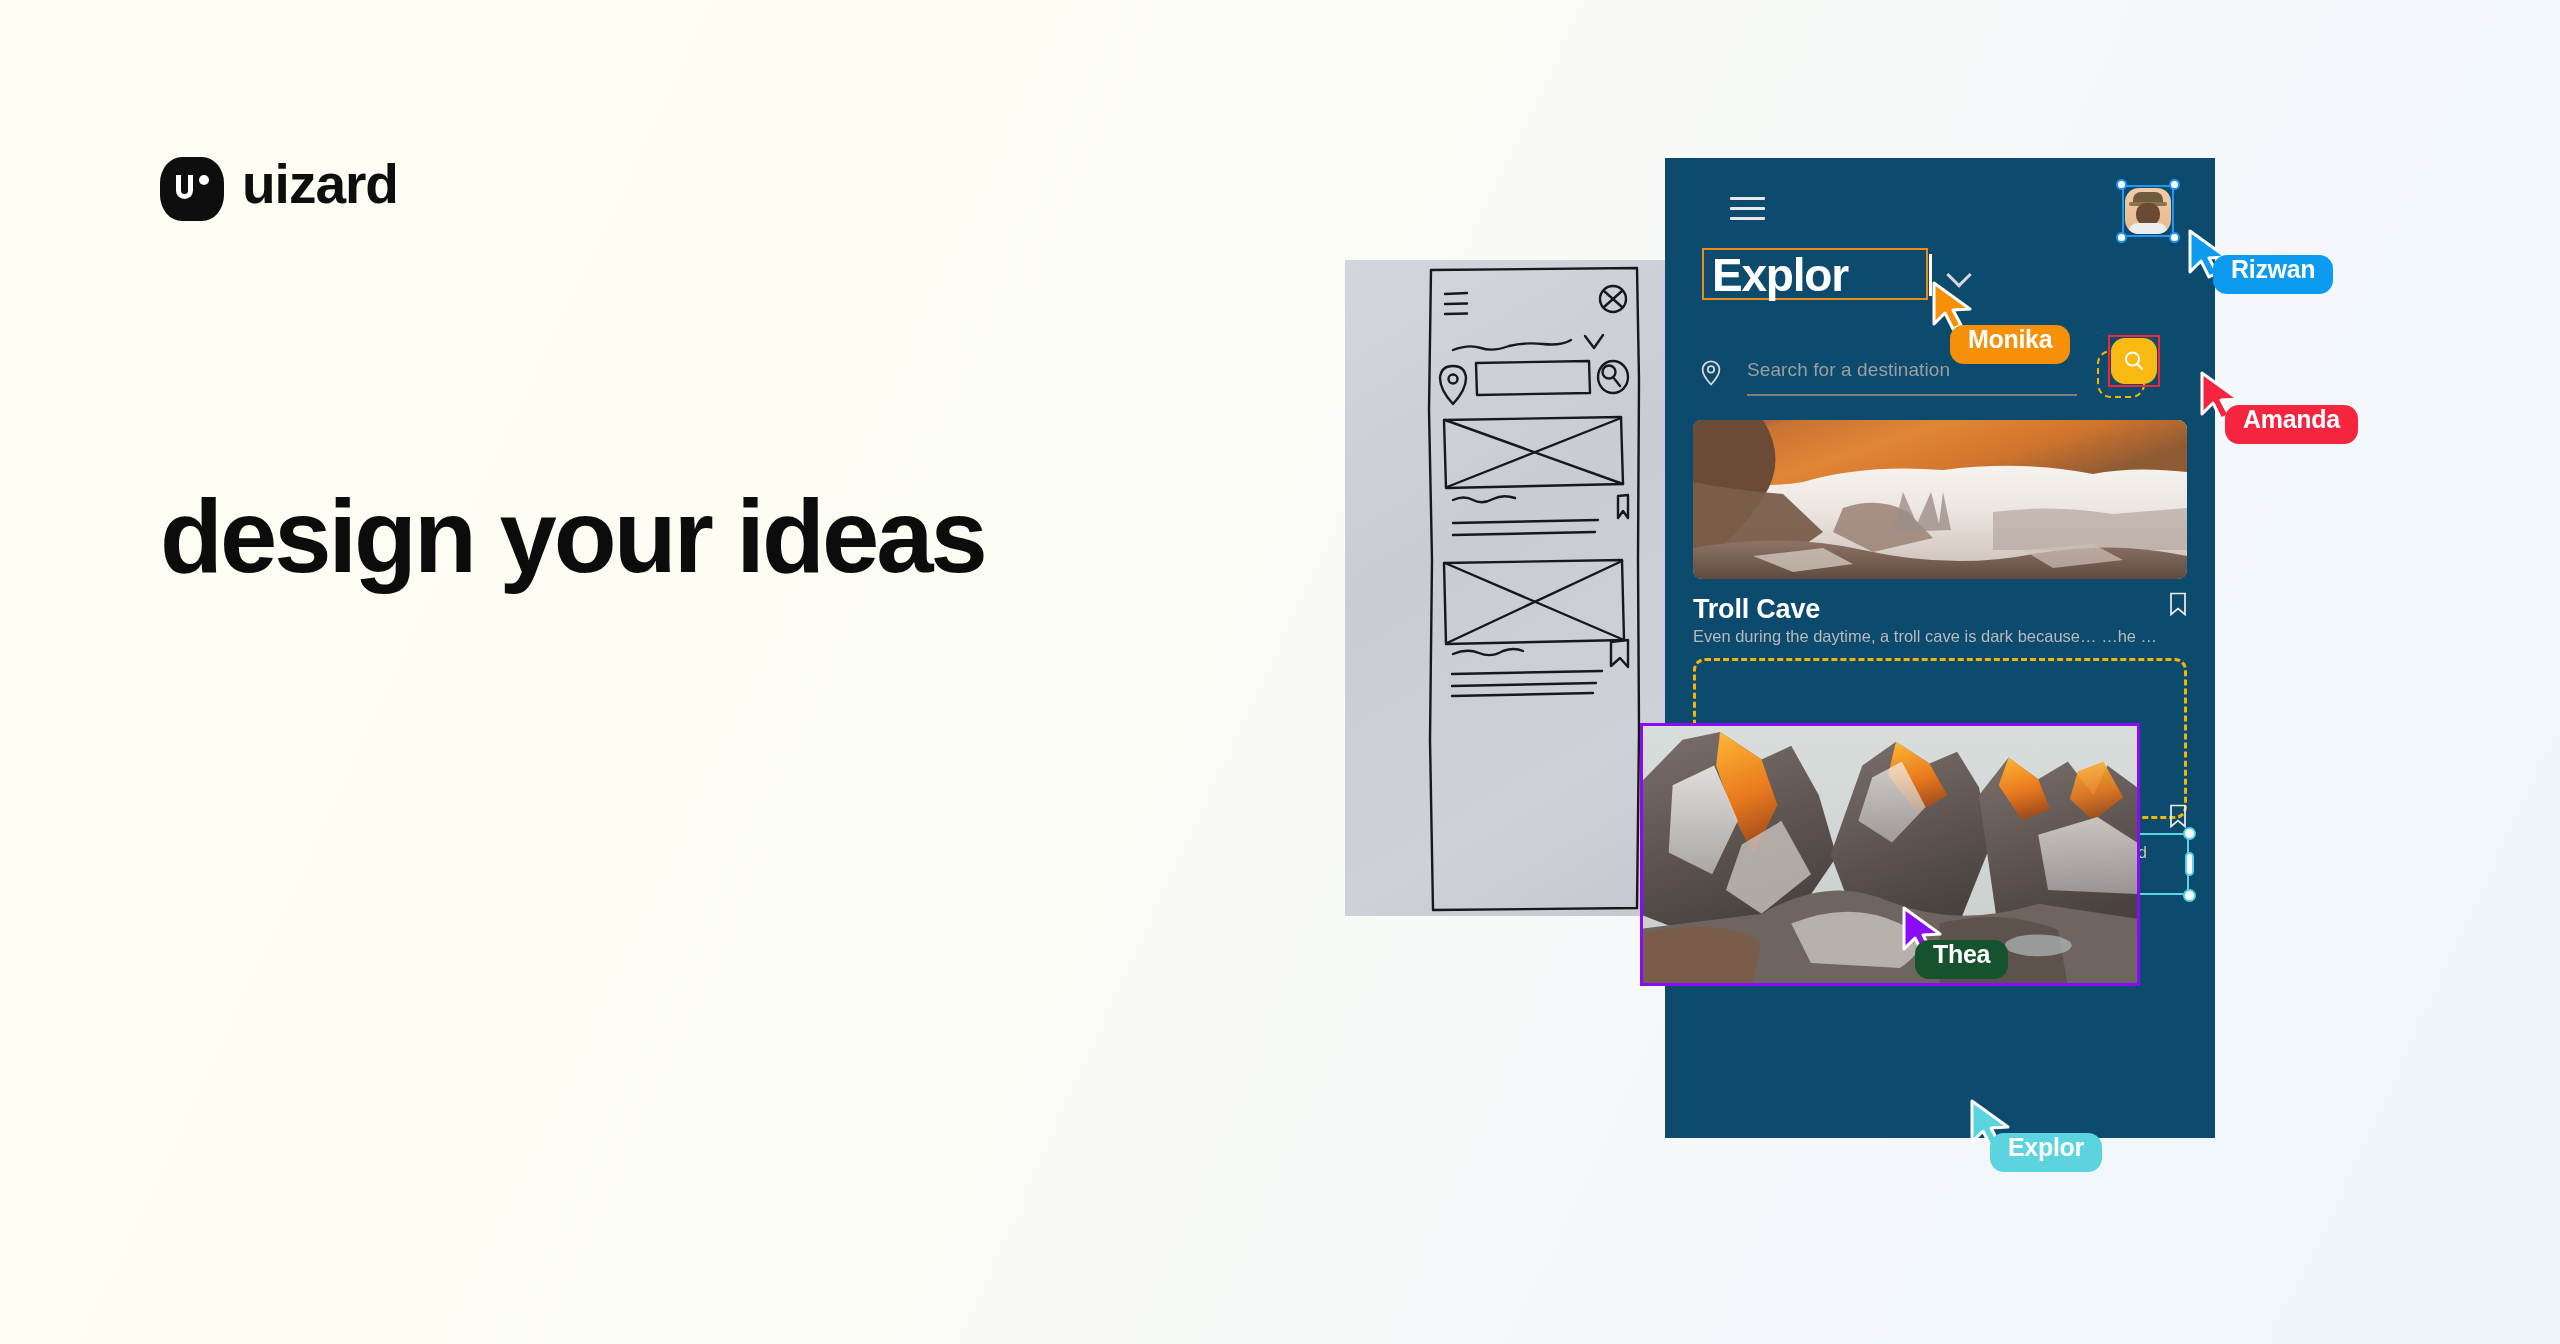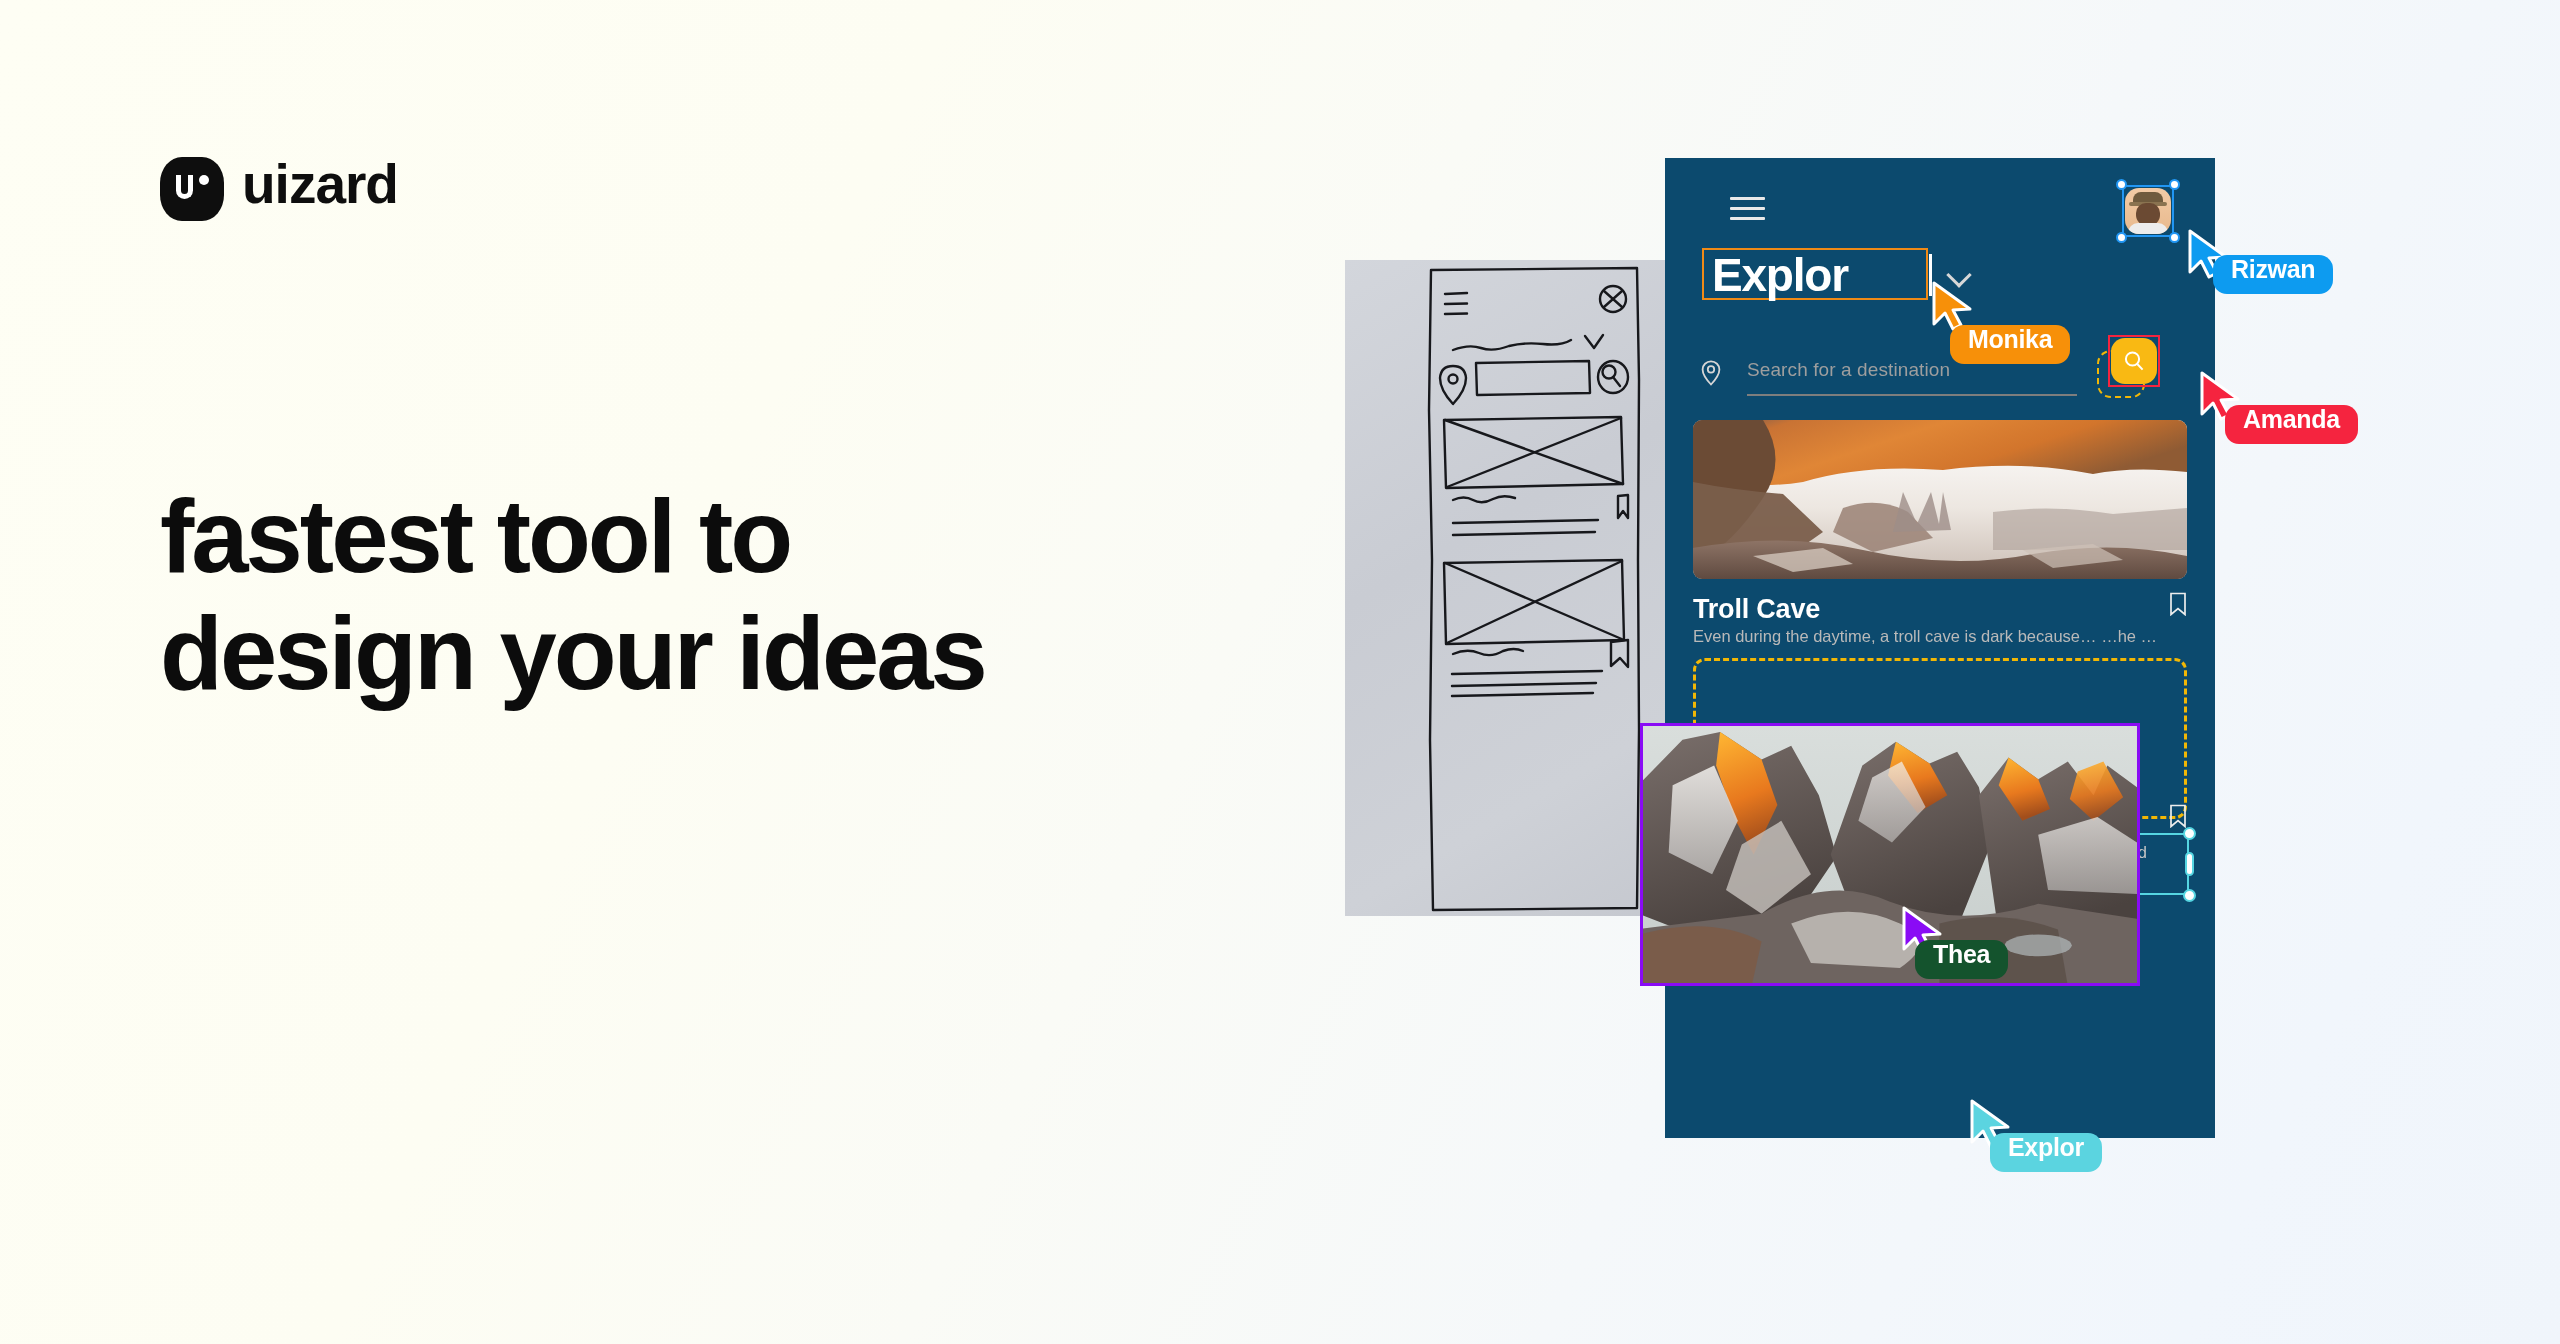--- a/index.html
+++ b/index.html
@@ -159,21 +159,20 @@
 
 <div id="logo">
   <div id="logo-mark">
     <span class="u"></span>
     <span class="dot"></span>
   </div>
   <div id="logo-word">uizard</div>
 </div>
 
 <h1 id="headline">
-  <span class="ln">fastest tool to</span>
   <span class="ln">design your ideas</span>
 </h1>
 
 <div id="paper">
   <svg width="362" height="656" viewBox="0 0 362 656" fill="none" stroke="#17181C" stroke-width="2.4" stroke-linecap="round" stroke-linejoin="round">
 
     <path d="M86 10 L292 8 L294 120 L293 300 L294 470 L292 648 L88 650 L85 480 L87 300 L84 150 Z"></path>
 
     <path d="M100 34 L122 33"></path>
       <path d="M100 44 L122 43.5"></path>

